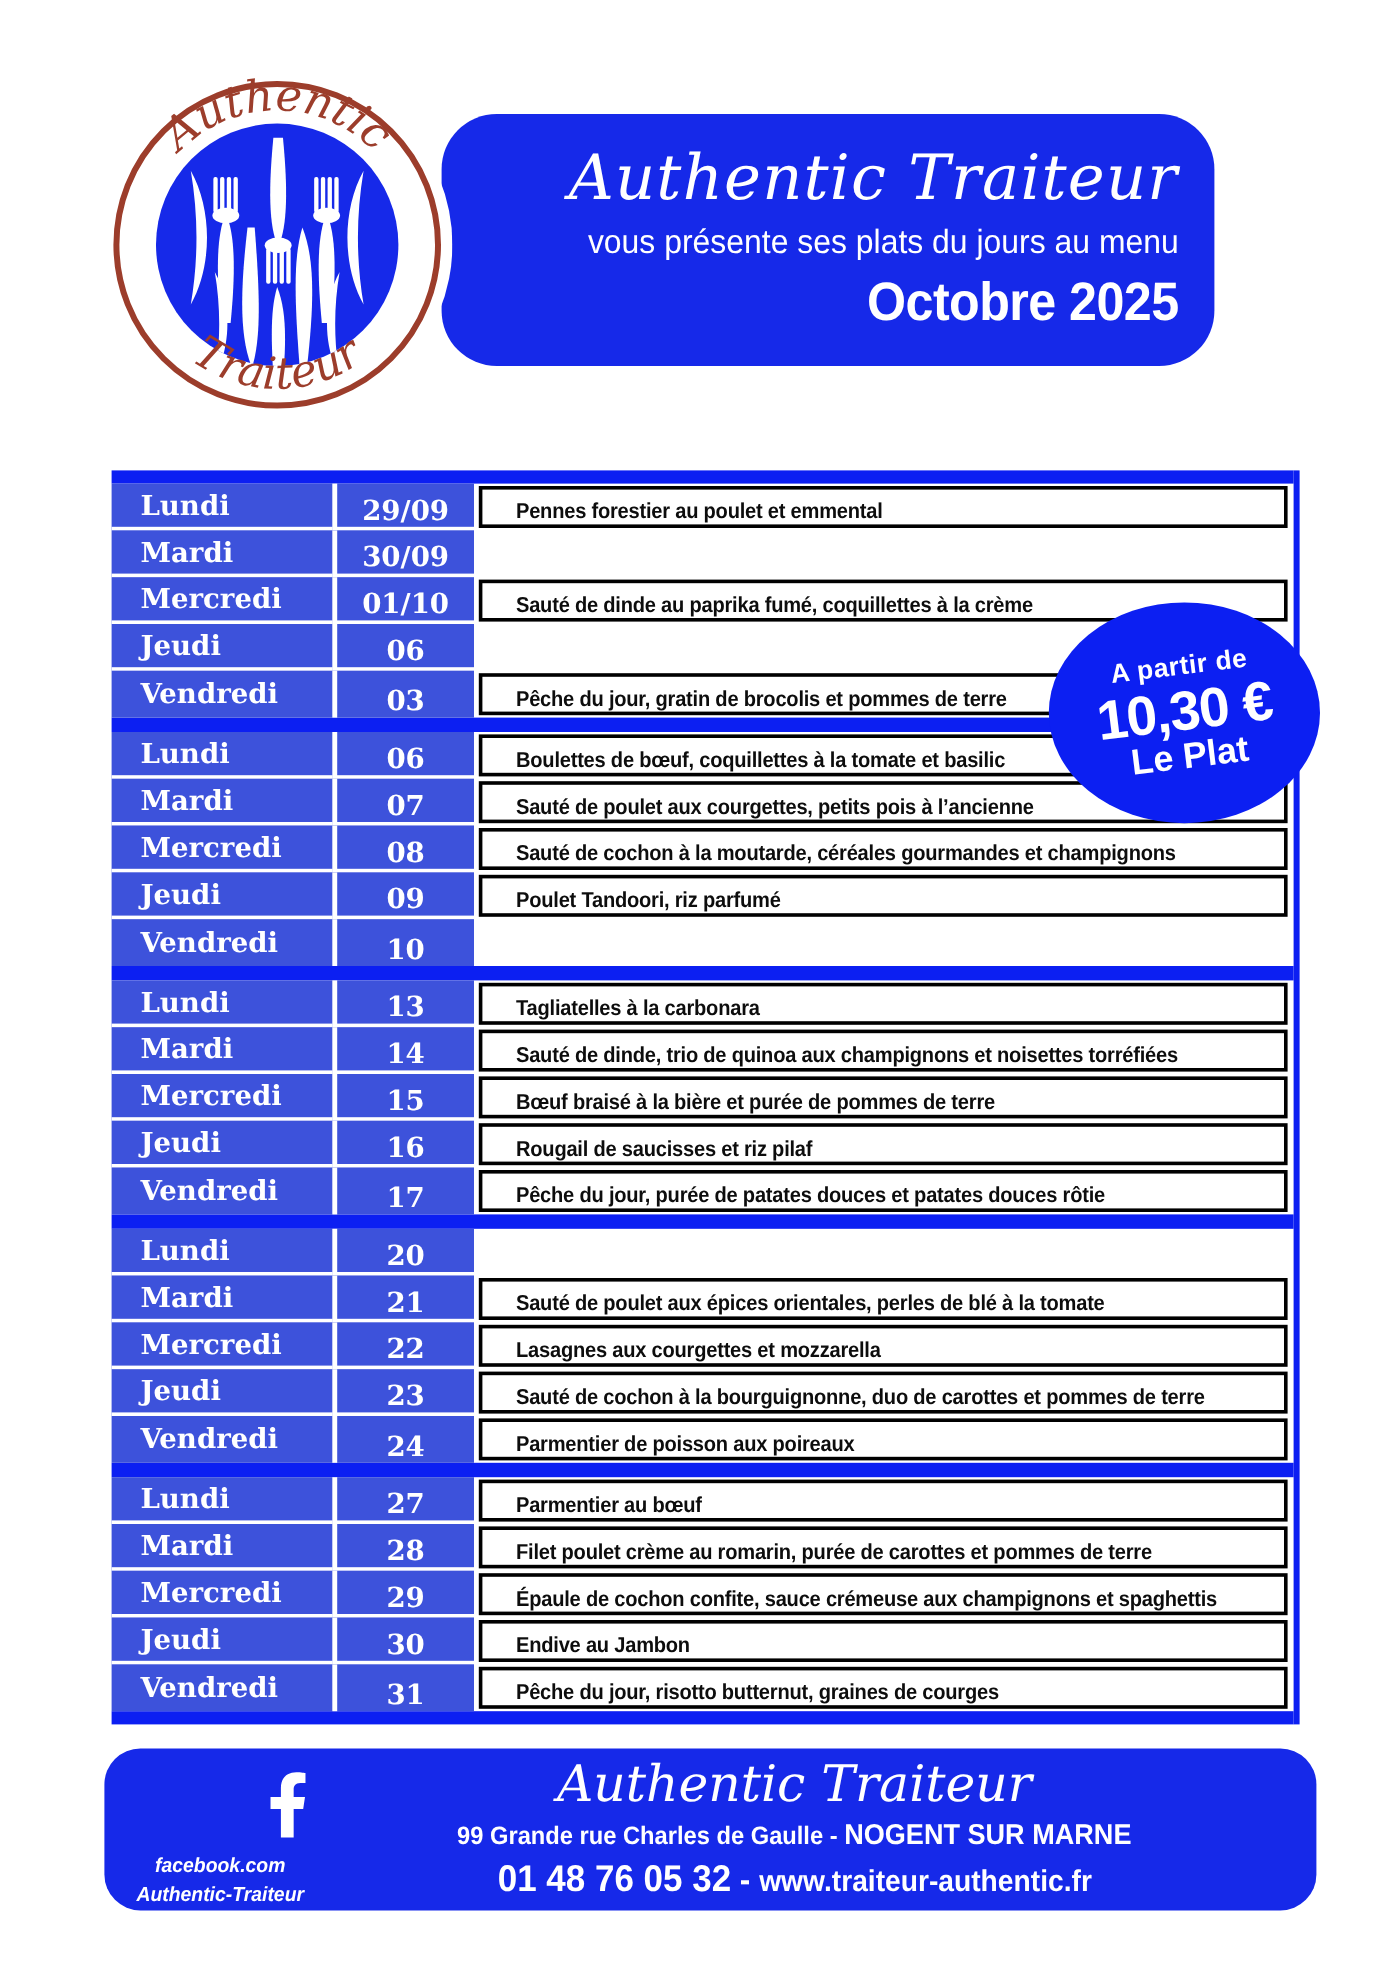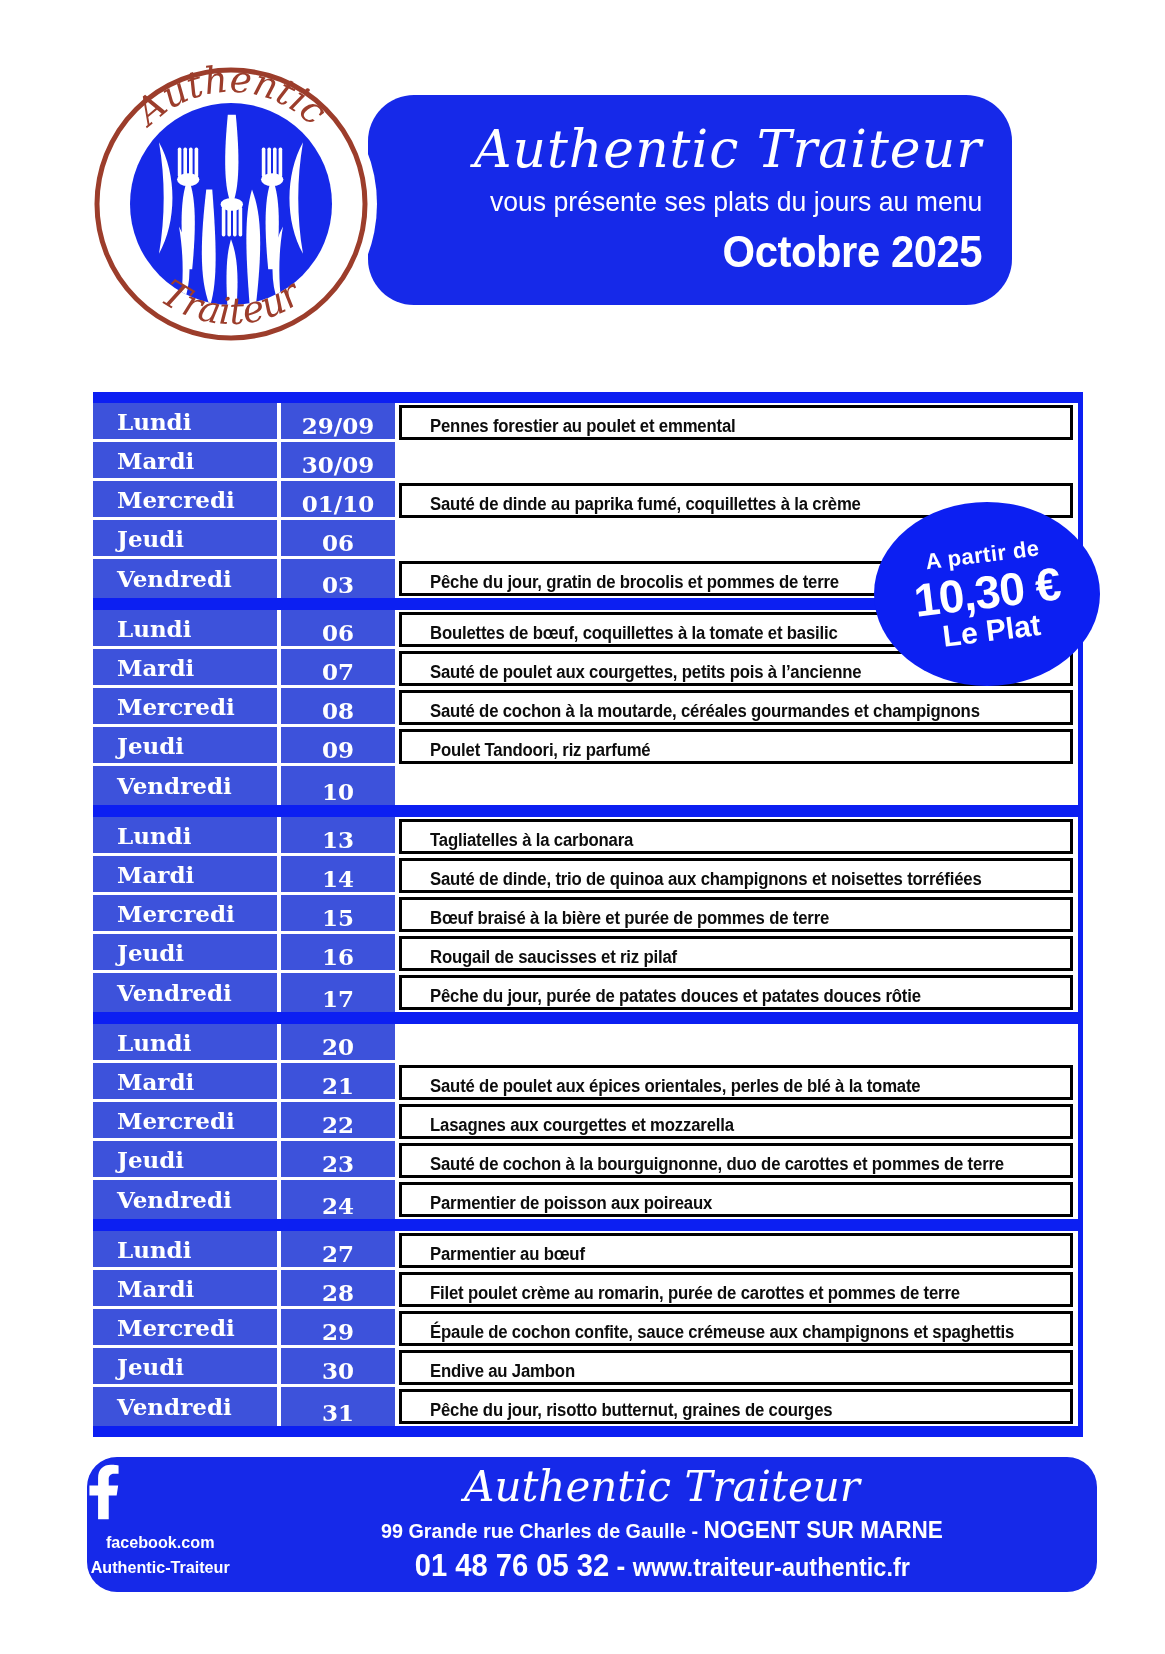--- a/index.html
+++ b/index.html
@@ -72,21 +72,21 @@
   .badge-line1{font-size:22px;font-weight:700;letter-spacing:0.5px;}
   .badge-line2{font-size:46px;font-weight:800;letter-spacing:-1px;line-height:1.05;}
   .badge-line3{font-size:30px;font-weight:800;line-height:1.0;}
 
   
   .footer{
     position:absolute;left:87px;top:1457px;width:1010px;height:135px;
     background:var(--blue_primary);border-radius:30px;color:#fff;
     display:flex;align-items:stretch;z-index:1;
   }
-  .social{width:170px;display:flex;flex-direction:column;align-items:flex-start;justify-content:flex-start;padding-top:4px;}
+  .social{width:170px;display:flex;flex-direction:column;align-items:flex-end;justify-content:flex-start;padding-top:16px;font-style:italic;}
   .social .icon{height:62px;display:flex;align-items:center;justify-content:center;}
   .social-label{margin-top:8px;text-align:center;font-weight:700;font-size:17px;line-height:1.45;
     transform:scaleX(0.95);transform-origin:center;}
   .footer-right{flex:1;display:flex;flex-direction:column;align-items:center;justify-content:center;padding-right:30px;}
   .footer-script{font-family:"DejaVu Serif",serif;font-style:italic;font-size:42px;line-height:1.0;white-space:nowrap;}
   .footer-address{margin-top:8px;white-space:nowrap;transform:scaleX(0.94);transform-origin:center;}
   .footer-address .addr-left{font-size:21px;font-weight:600;}
   .footer-address .addr-sep{font-size:21px;font-weight:700;}
   .footer-address .addr-right{font-size:24px;font-weight:800;}
   .footer-phone{margin-top:4px;white-space:nowrap;transform:scaleX(0.94);transform-origin:center;}

